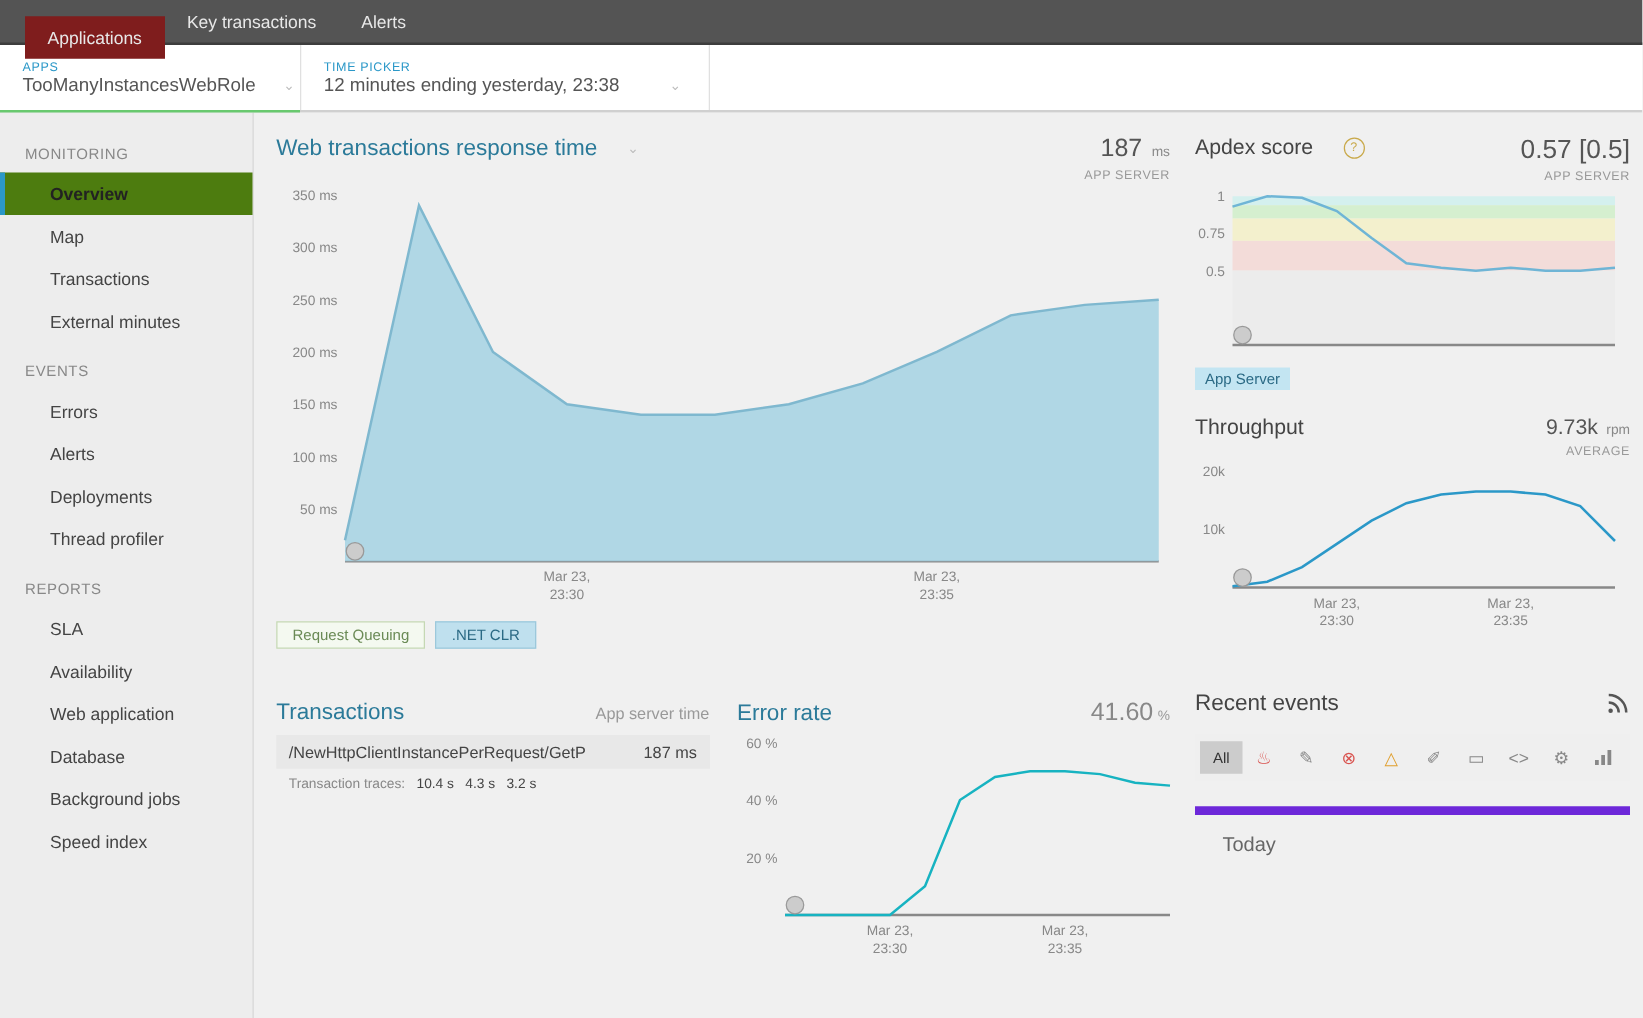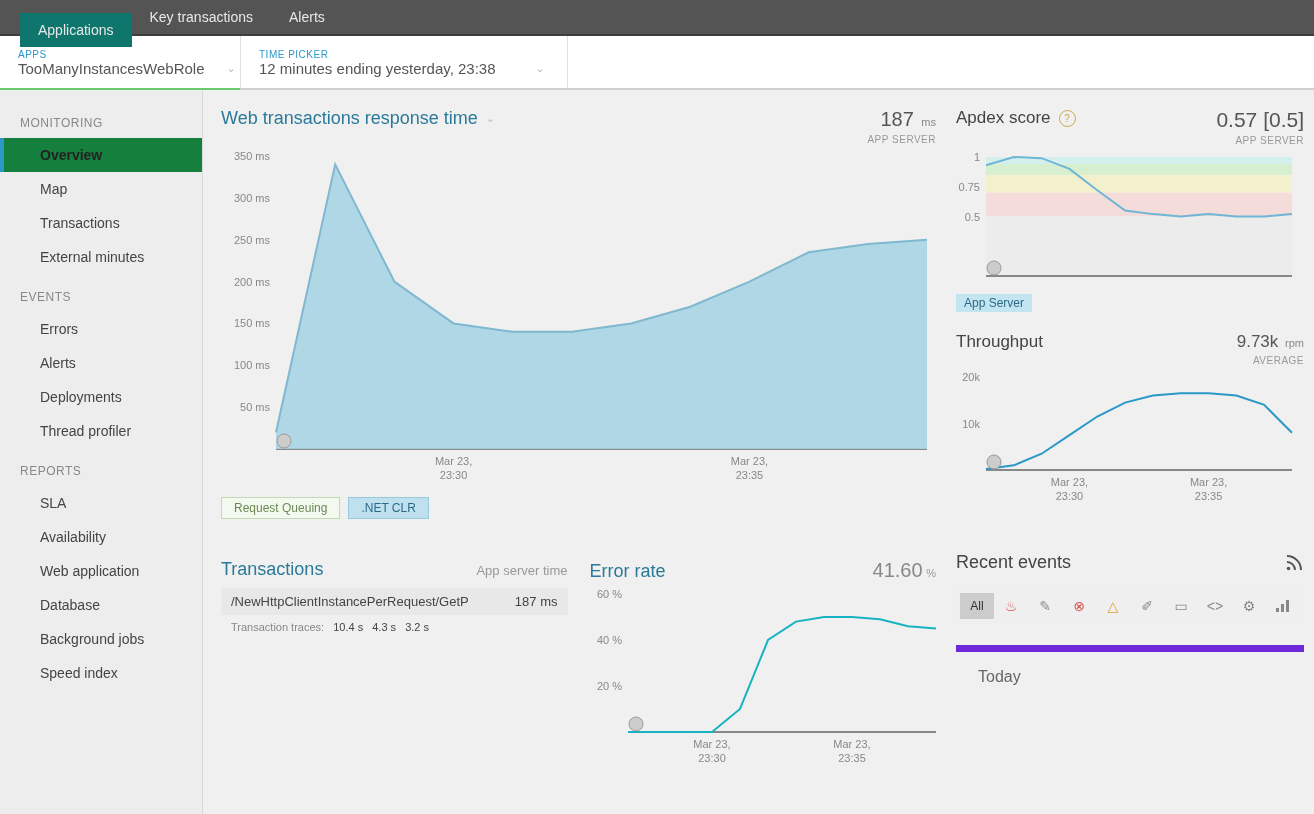--- a/index.html
+++ b/index.html
@@ -9,39 +9,39 @@
     --teal:#2b7a99;
     --teal-light:#a9d4e3;
     --link:#1d7fbd;
     --bg:#f0f0f0;
     --panel:#ffffff;
   }
   html,body{margin:0;padding:0;font-family:'Segoe UI',Arial,sans-serif;font-size:13px;color:#333;background:var(--bg);}
   
   .topbar{background:#545454;height:34px;display:flex;align-items:center;padding:0 20px;border-bottom:2px solid #3d3d3d;}
   .topbar .tab{color:#e8e8e8;font-size:14px;padding:0 18px;height:100%;display:flex;align-items:center;cursor:pointer;}
-  .topbar .tab.active{background:#0f766e;margin-top:25px;}
+  .topbar .tab.active{background:#7f1d1d;margin-top:25px;}
   
   .crumbstrip{background:#fff;height:52px;border-bottom:2px solid #d0d0d0;display:flex;align-items:stretch;}
   .crumbitem{padding:8px 22px 6px 18px;border-right:1px solid #e0e0e0;display:flex;flex-direction:column;justify-content:center;position:relative;}
   .crumbitem .lbl{font-size:10px;letter-spacing:0.5px;color:#2b98c8;text-transform:uppercase;}
   .crumbitem .val{font-size:15px;color:#555;display:flex;align-items:center;gap:22px;}
   .chev{color:#bbb;font-size:11px;}
   .accent-underline{position:absolute;bottom:-2px;left:0;right:0;height:2px;background:#69c96f;}
   
   .wrap{display:flex;align-items:stretch;}
   .sidebar{width:202px;background:#ededed;border-right:1px solid #d8d8d8;padding-top:10px;min-height:760px;}
   .sidebar .section{font-size:12px;letter-spacing:0.5px;color:#888;padding:16px 20px 8px;font-weight:400;}
   .sidebar .item{display:block;padding:9px 20px 9px 40px;color:#444;font-size:14px;cursor:pointer;}
-  .sidebar .item.active{background:#15803d;font-weight:700;color:#222;border-left:4px solid #2b98c8;margin-left:-0px;padding-left:36px;}
+  .sidebar .item.active{background:#4d7c0f;font-weight:700;color:#222;border-left:4px solid #2b98c8;margin-left:-0px;padding-left:36px;}
   .main{flex:1;display:flex;gap:20px;padding:18px 0 18px 18px;}
   .col-left{flex:1;min-width:0;}
   .col-right{width:348px;padding-right:10px;}
   .panel-title{display:flex;justify-content:space-between;align-items:flex-start;margin-bottom:6px;}
-  .panel-title .tleft{color:var(--teal);font-size:18px;font-weight:400;display:flex;align-items:center;gap:8px;}
+  .panel-title .tleft{color:var(--teal);font-size:18px;font-weight:400;display:flex;align-items:center;gap:24px;}
   .panel-title .tright{text-align:right;color:#666;}
   .bignum{font-size:20px;color:#555;}
   .bignum .unit{font-size:11px;color:#888;margin-left:2px;}
   .subcap{font-size:10px;letter-spacing:0.5px;color:#999;text-transform:uppercase;}
   svg{display:block;}
   .legend-pills{display:flex;gap:8px;margin-top:10px;}
   .pill{font-size:12px;padding:3px 12px;border:1px solid #c5d8b4;background:#f4f9f0;color:#6a8a55;}
   .pill.blue{border-color:#9cc8db;background:#bfe0ee;color:#2b6a85;}
   .row2{display:flex;gap:22px;margin-top:40px;}
   .row2 > div{flex:1;min-width:0;}

